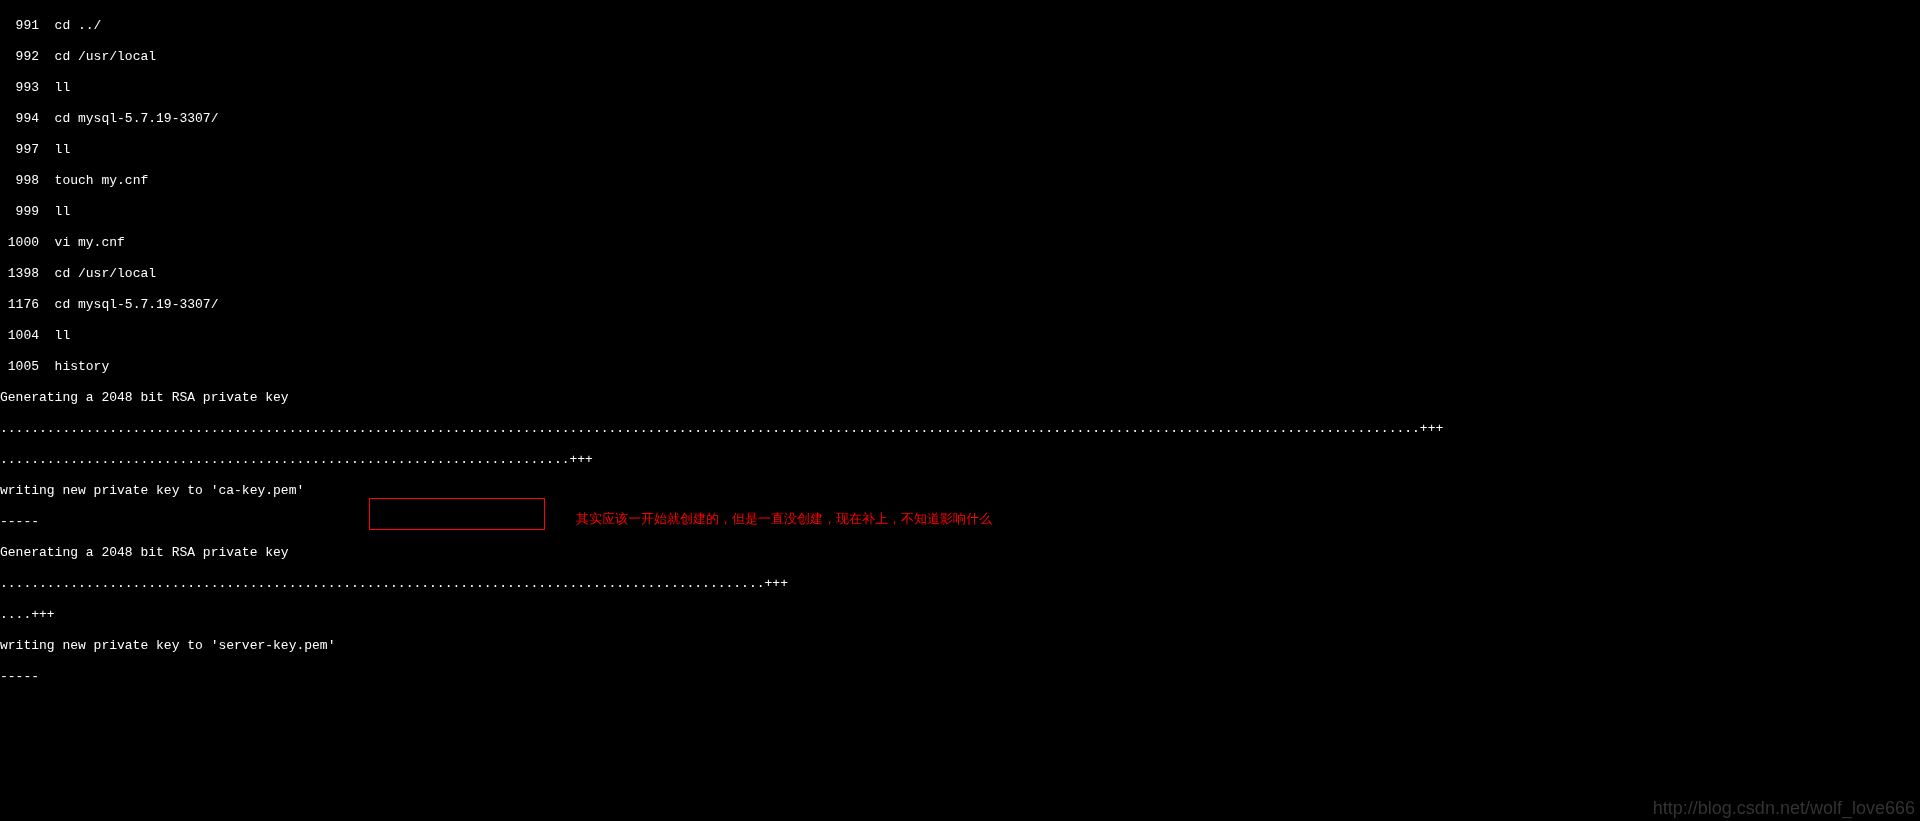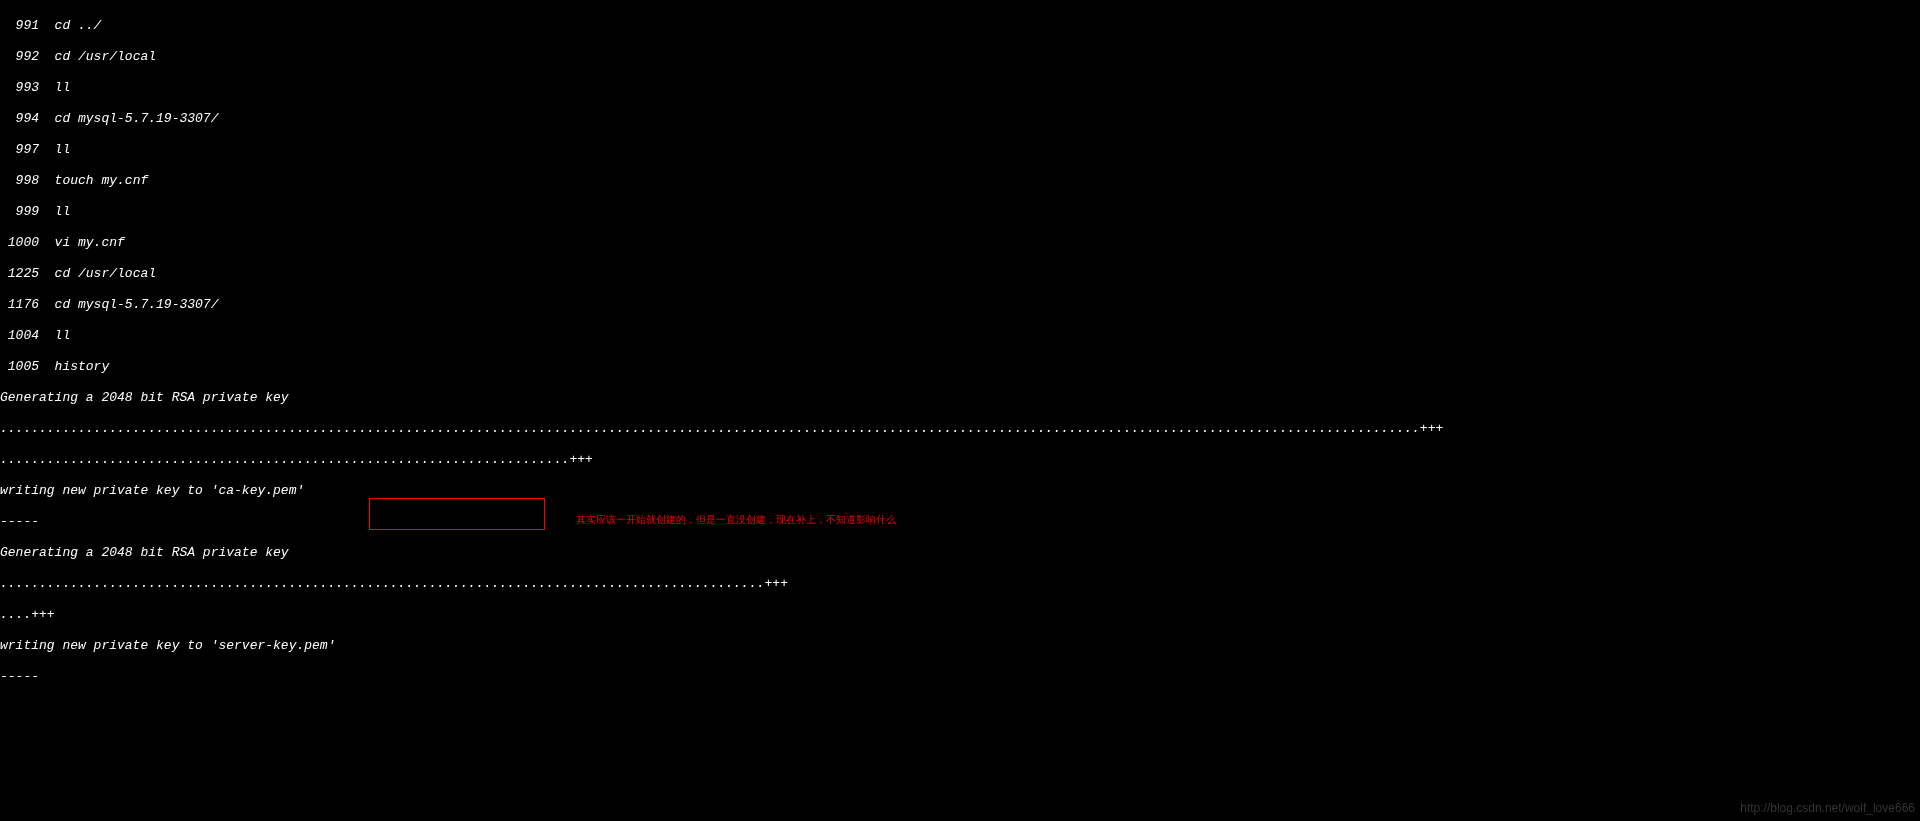--- a/index.html
+++ b/index.html
@@ -17,62 +17,61 @@
       height: 821px;
       overflow: hidden;
       position: relative;
     }
     .terminal {
       padding: 2px 0;
       white-space: pre;
     }
     .line {
       display: block;
-      font-style: italic;
     }
     .red-box {
       border: 1px solid #ff0000;
       position: absolute;
       top: 498px;
       left: 369px;
       width: 176px;
       height: 32px;
       pointer-events: none;
     }
     .annotation {
       color: #ff0000;
       position: absolute;
       top: 512px;
       left: 576px;
-      font-size: 10px;
-      font-family: Liberation Sans, sans-serif;
+      font-size: 13px;
+      font-family: Liberation Mono, monospace;
     }
     .watermark {
       position: absolute;
       bottom: 5px;
       right: 5px;
       color: #555;
       font-family: Arial, sans-serif;
-      font-size: 12px;
+      font-size: 18px;
       opacity: 0.6;
     }
   </style>
 </head>
 <body>
 
 <div class="terminal">
 <span class="line"><span>  991</span><span>  cd ../</span></span>
 <span class="line"><span>  992</span><span>  cd /usr/local</span></span>
 <span class="line"><span>  993</span><span>  ll</span></span>
 <span class="line"><span>  994</span><span>  cd mysql-5.7.19-3307/</span></span>
 <span class="line"><span>  997</span><span>  ll</span></span>
 <span class="line"><span>  998</span><span>  touch my.cnf</span></span>
 <span class="line"><span>  999</span><span>  ll</span></span>
 <span class="line"><span> 1000</span><span>  vi my.cnf</span></span>
-<span class="line"><span> 1225</span><span>  cd /usr/local</span></span>
+<span class="line"><span> 1398</span><span>  cd /usr/local</span></span>
 <span class="line"><span> 1176</span><span>  cd mysql-5.7.19-3307/</span></span>
 <span class="line"><span> 1004</span><span>  ll</span></span>
 <span class="line"><span> 1005</span><span>  history</span></span>
 <span class="line">Generating a 2048 bit RSA private key</span>
 <span class="line">......................................................................................................................................................................................+++</span>
 <span class="line">.........................................................................+++</span>
 <span class="line">writing new private key to 'ca-key.pem'</span>
 <span class="line">-----</span>
 <span class="line">Generating a 2048 bit RSA private key</span>
 <span class="line">..................................................................................................+++</span>

